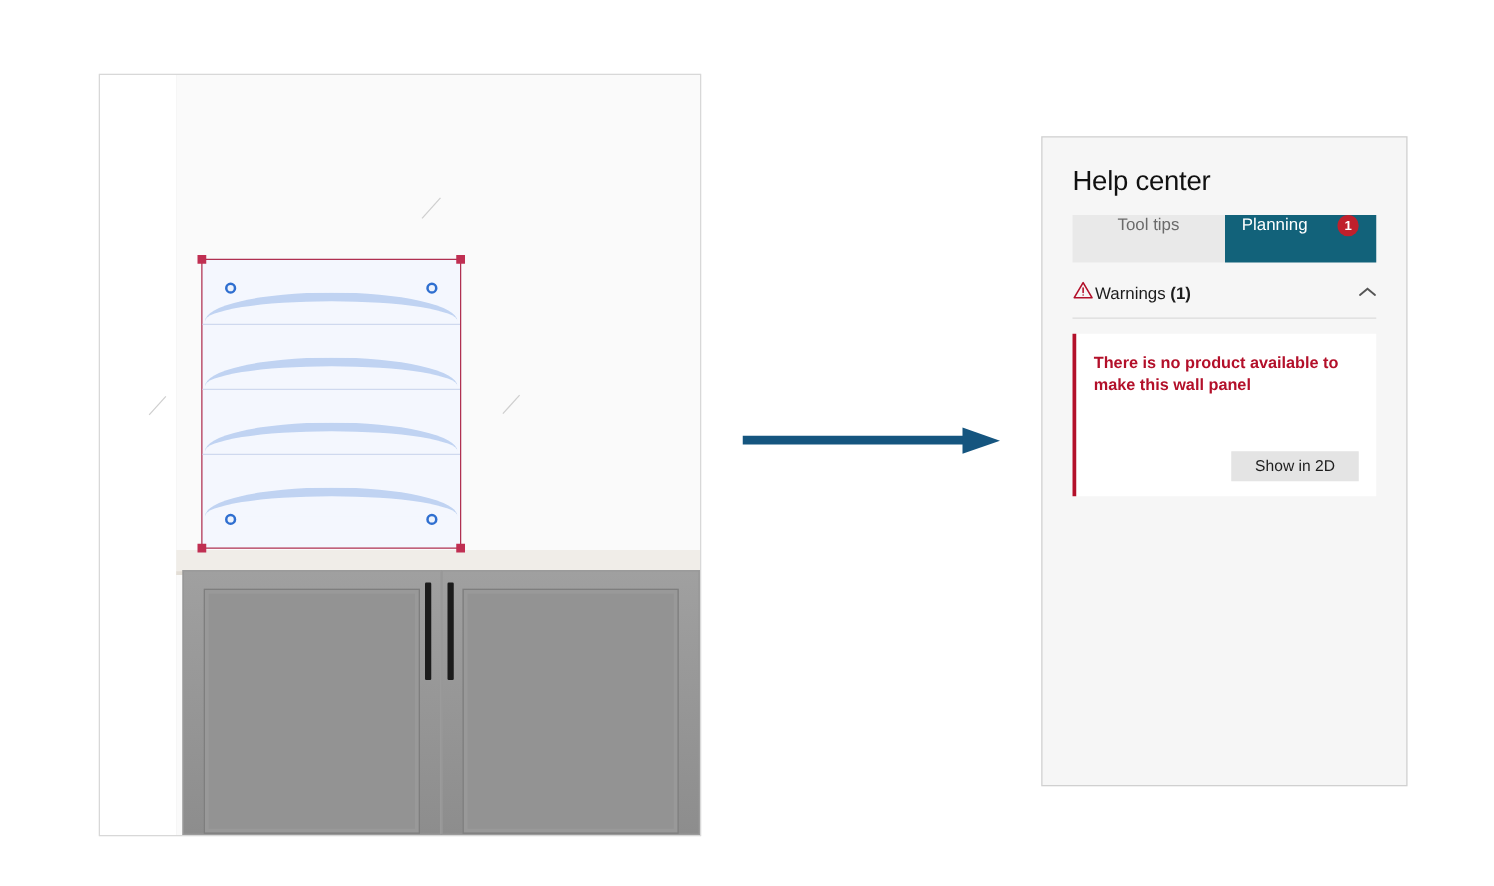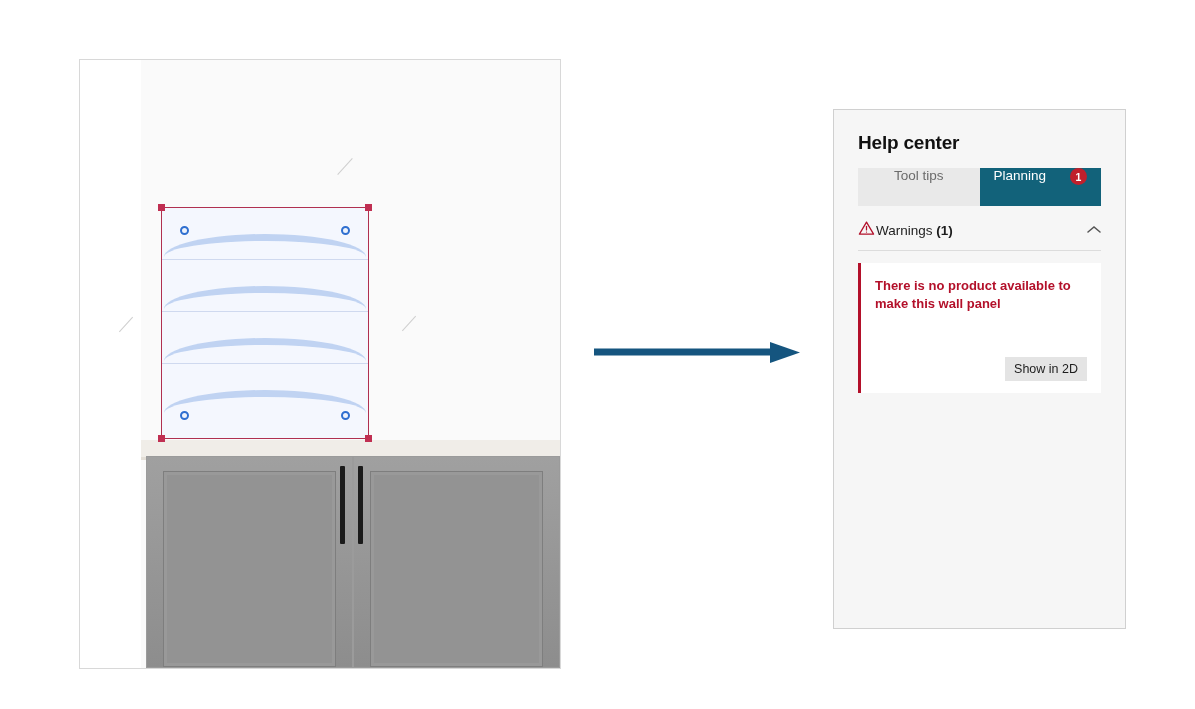--- a/index.html
+++ b/index.html
@@ -177,22 +177,22 @@
     top: 109px;
     width: 293px;
     height: 520px;
     background: #f6f6f6;
     border: 1px solid #d0d0d0;
     box-sizing: border-box;
     padding: 0 24px;
   }
   .help-title {
     margin: 22px 0 14px 0;
-    font-size: 19px;
-    font-weight: bold;
+    font-size: 22px;
+    font-weight: normal;
     color: #111111;
     letter-spacing: -0.2px;
   }
   .tabs {
     display: flex;
     width: 100%;
   }
   .tab {
     flex: 1;
     height: 38px;
@@ -267,21 +267,21 @@
     font-size: 13px;
     line-height: 1.35;
   }
   .show-2d {
     position: absolute;
     right: 14px;
     bottom: 12px;
     background: #e4e4e4;
     color: #1d1d1d;
     font-size: 12.5px;
-    padding: 5px 9px;
+    padding: 5px 19px;
     border: none;
     font-family: "Liberation Sans", sans-serif;
   }
 </style>
 </head>
 <body>
 
 <div class="viewport">
   <div class="wall-left"></div>
   <div class="wall-main"></div>

